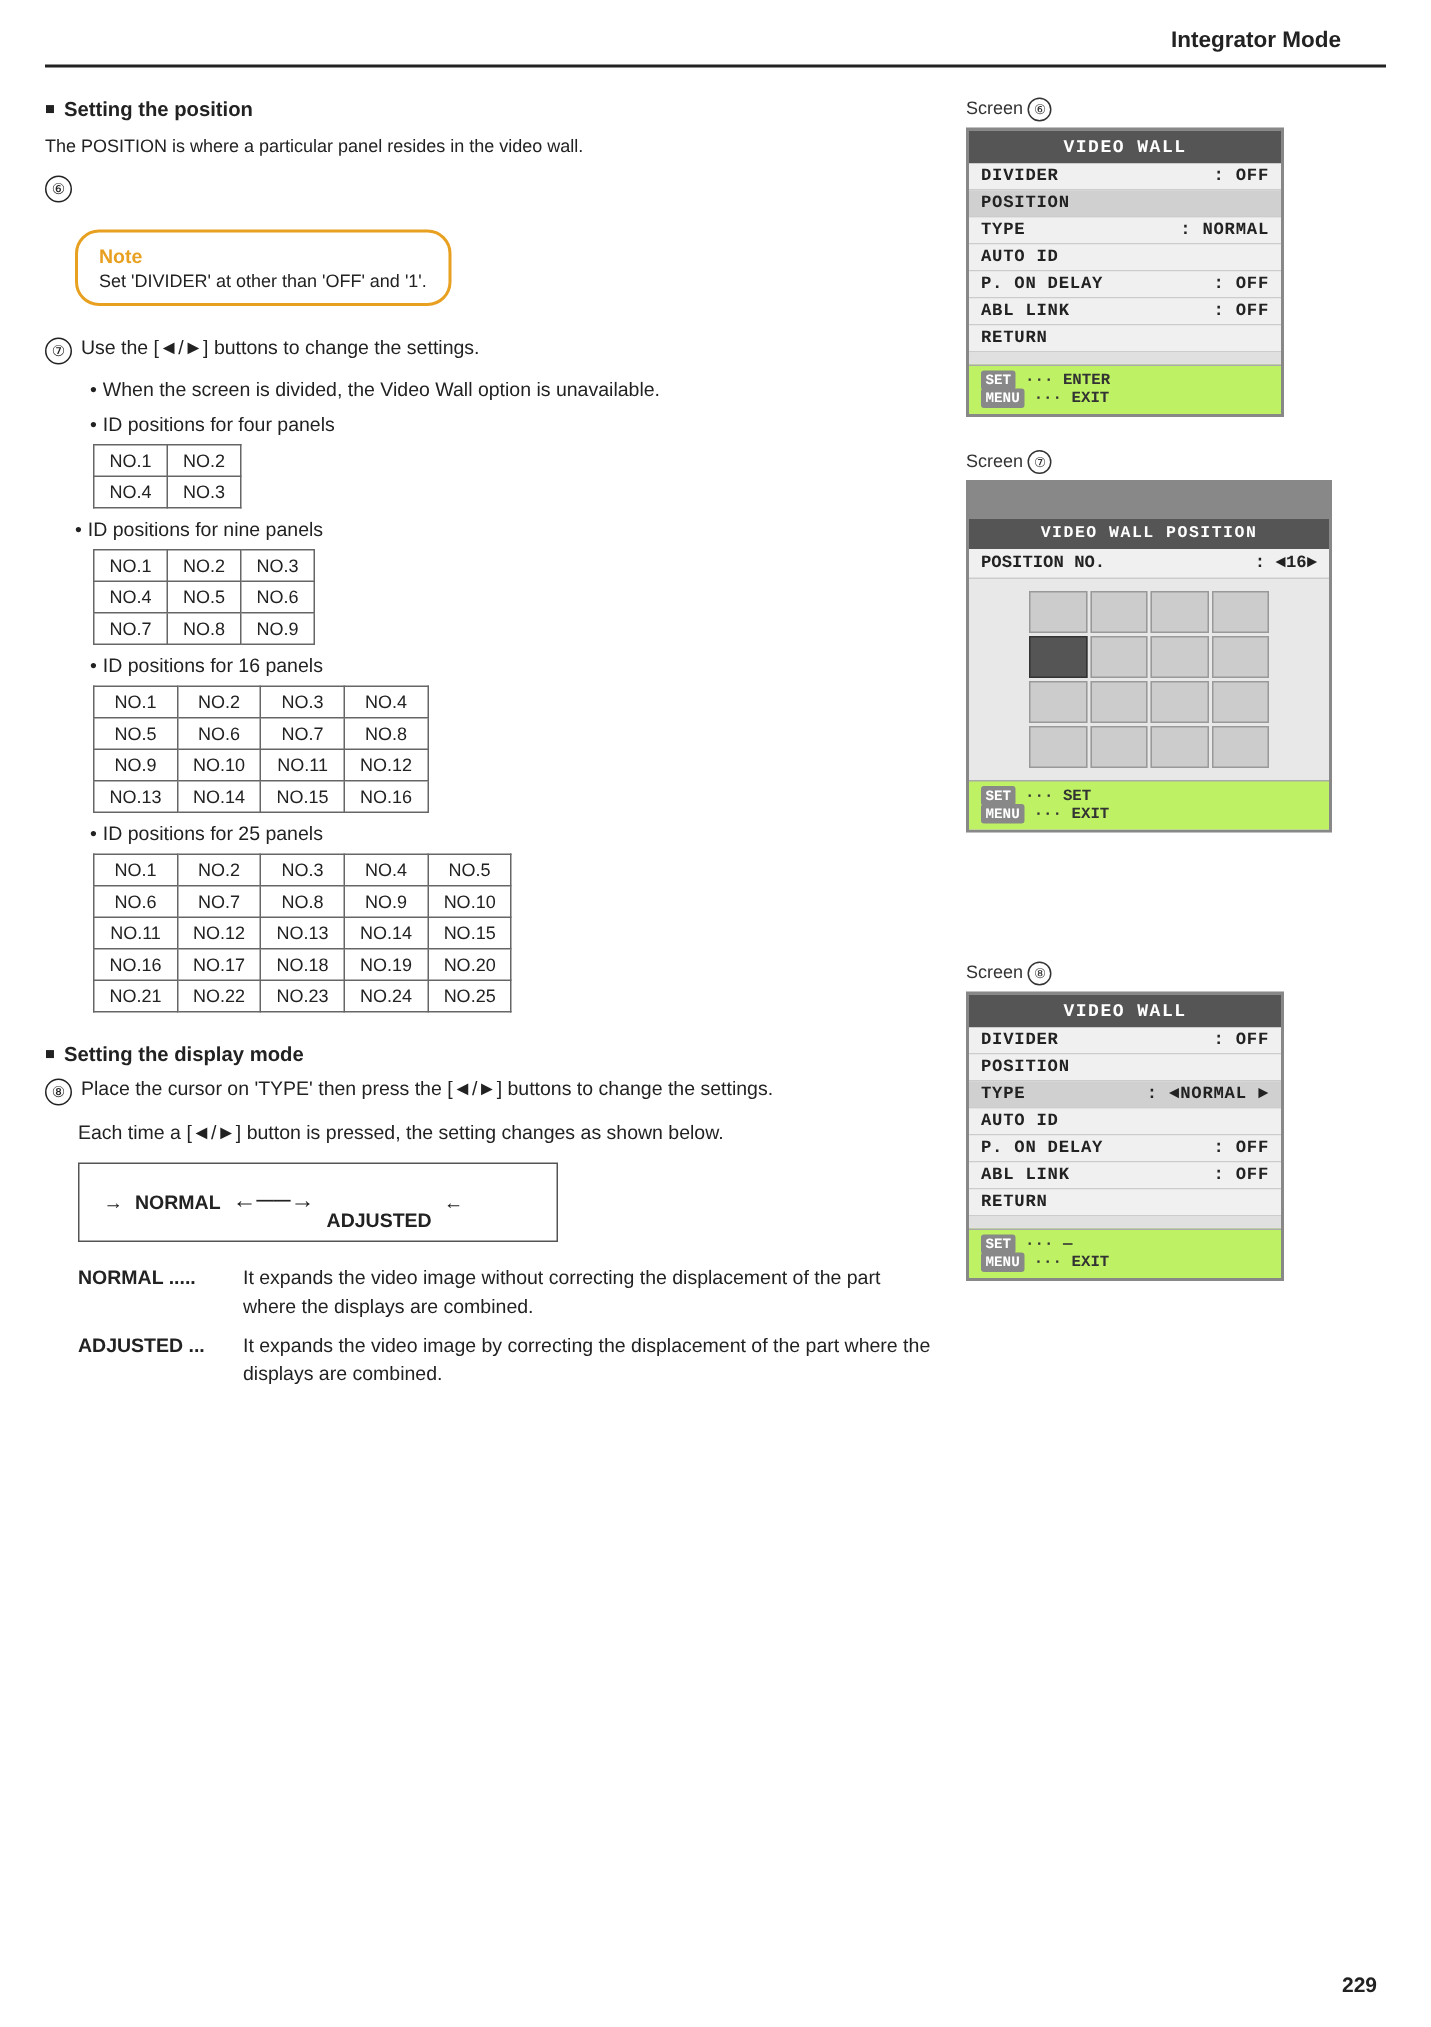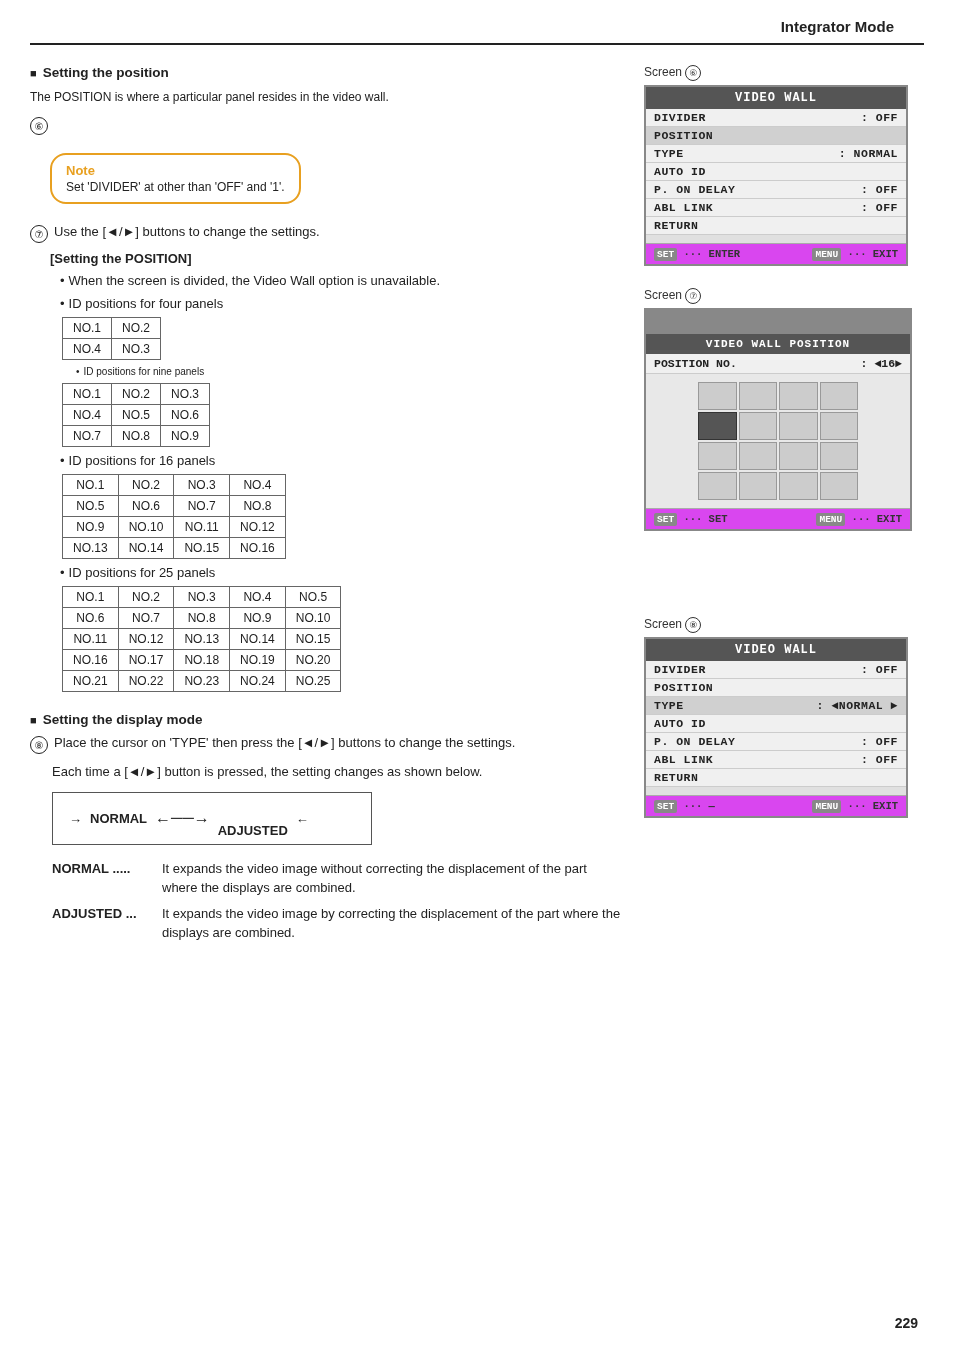--- a/index.html
+++ b/index.html
@@ -120,21 +120,21 @@
       border-radius: 50%;
       align-items: center;
       justify-content: center;
       font-size: 9px;
     }
 
     
     .vw-box {
       border: 2px solid #888;
       background: #f5f5f5;
-      width: 264px;
+      width: 212px;
       font-family: 'Courier New', monospace;
       font-size: 12px;
     }
     .vw-title-bar {
       background: #555;
       color: #fff;
       text-align: center;
       padding: 4px 0;
       font-size: 12px;
       font-weight: bold;
@@ -158,41 +158,42 @@
     }
     .vw-row-val {
       color: #222;
       font-weight: bold;
       letter-spacing: 0.5px;
     }
     .vw-footer {
       display: flex;
       justify-content: space-between;
       padding: 4px 8px;
-      background: #d946ef;
+      background: #bef264;
       font-size: 10.5px;
       color: #333;
       border-top: 1px solid #aaa;
+      flex-direction: column;
     }
     .vw-footer span {
       font-weight: bold;
     }
     .vw-footer .key-label {
       background: #888;
       color: #fff;
       padding: 1px 3px;
       font-size: 9.5px;
       border-radius: 2px;
     }
 
     
     .vwp-box {
       border: 2px solid #888;
       background: #f5f5f5;
-      width: 268px;
+      width: 244px;
       font-family: 'Courier New', monospace;
       font-size: 12px;
     }
     .vwp-title-bar {
       background: #555;
       color: #fff;
       text-align: center;
       padding: 4px 0;
       font-size: 11px;
       font-weight: bold;
@@ -294,21 +295,20 @@
     </div>
 
     <div style="margin-top:14px;"></div>
 
     <div class="step">
       <div class="step-circle">⑦</div>
       <span>Use the [◄/►] buttons to change the settings.</span>
     </div>
 
     <div class="indent">
-      <p style="font-size:13px; font-weight:bold; margin:6px 0 6px 0;">[Setting the POSITION]</p>
 
       <div style="margin-left:10px; font-size:13px; margin-bottom:6px; line-height:1.4;">
         <span style="margin-right:4px;">•</span><span>When the screen is divided, the Video Wall option is unavailable.</span>
       </div>
 
       <div style="margin-left:10px; font-size:13px; margin-bottom:4px;">
         <span style="margin-right:4px;">•</span><span>ID positions for four panels</span>
       </div>
       <table class="grid-table">
         <tbody>
@@ -316,21 +316,21 @@
             <td>NO.1</td>
               <td>NO.2</td>
           </tr>
           <tr>
             <td>NO.4</td>
               <td>NO.3</td>
           </tr>
         </tbody>
       </table>
 
-      <div style="margin-left:26px; font-size:10px; margin-bottom:4px;">
+      <div style="margin-left:0; font-size:13px; margin-bottom:4px;">
         <span style="margin-right:4px;">•</span><span>ID positions for nine panels</span>
       </div>
       <table class="grid-table">
         <tbody>
           <tr>
             <td>NO.1</td>
               <td>NO.2</td>
               <td>NO.3</td>
           </tr>
           <tr>

